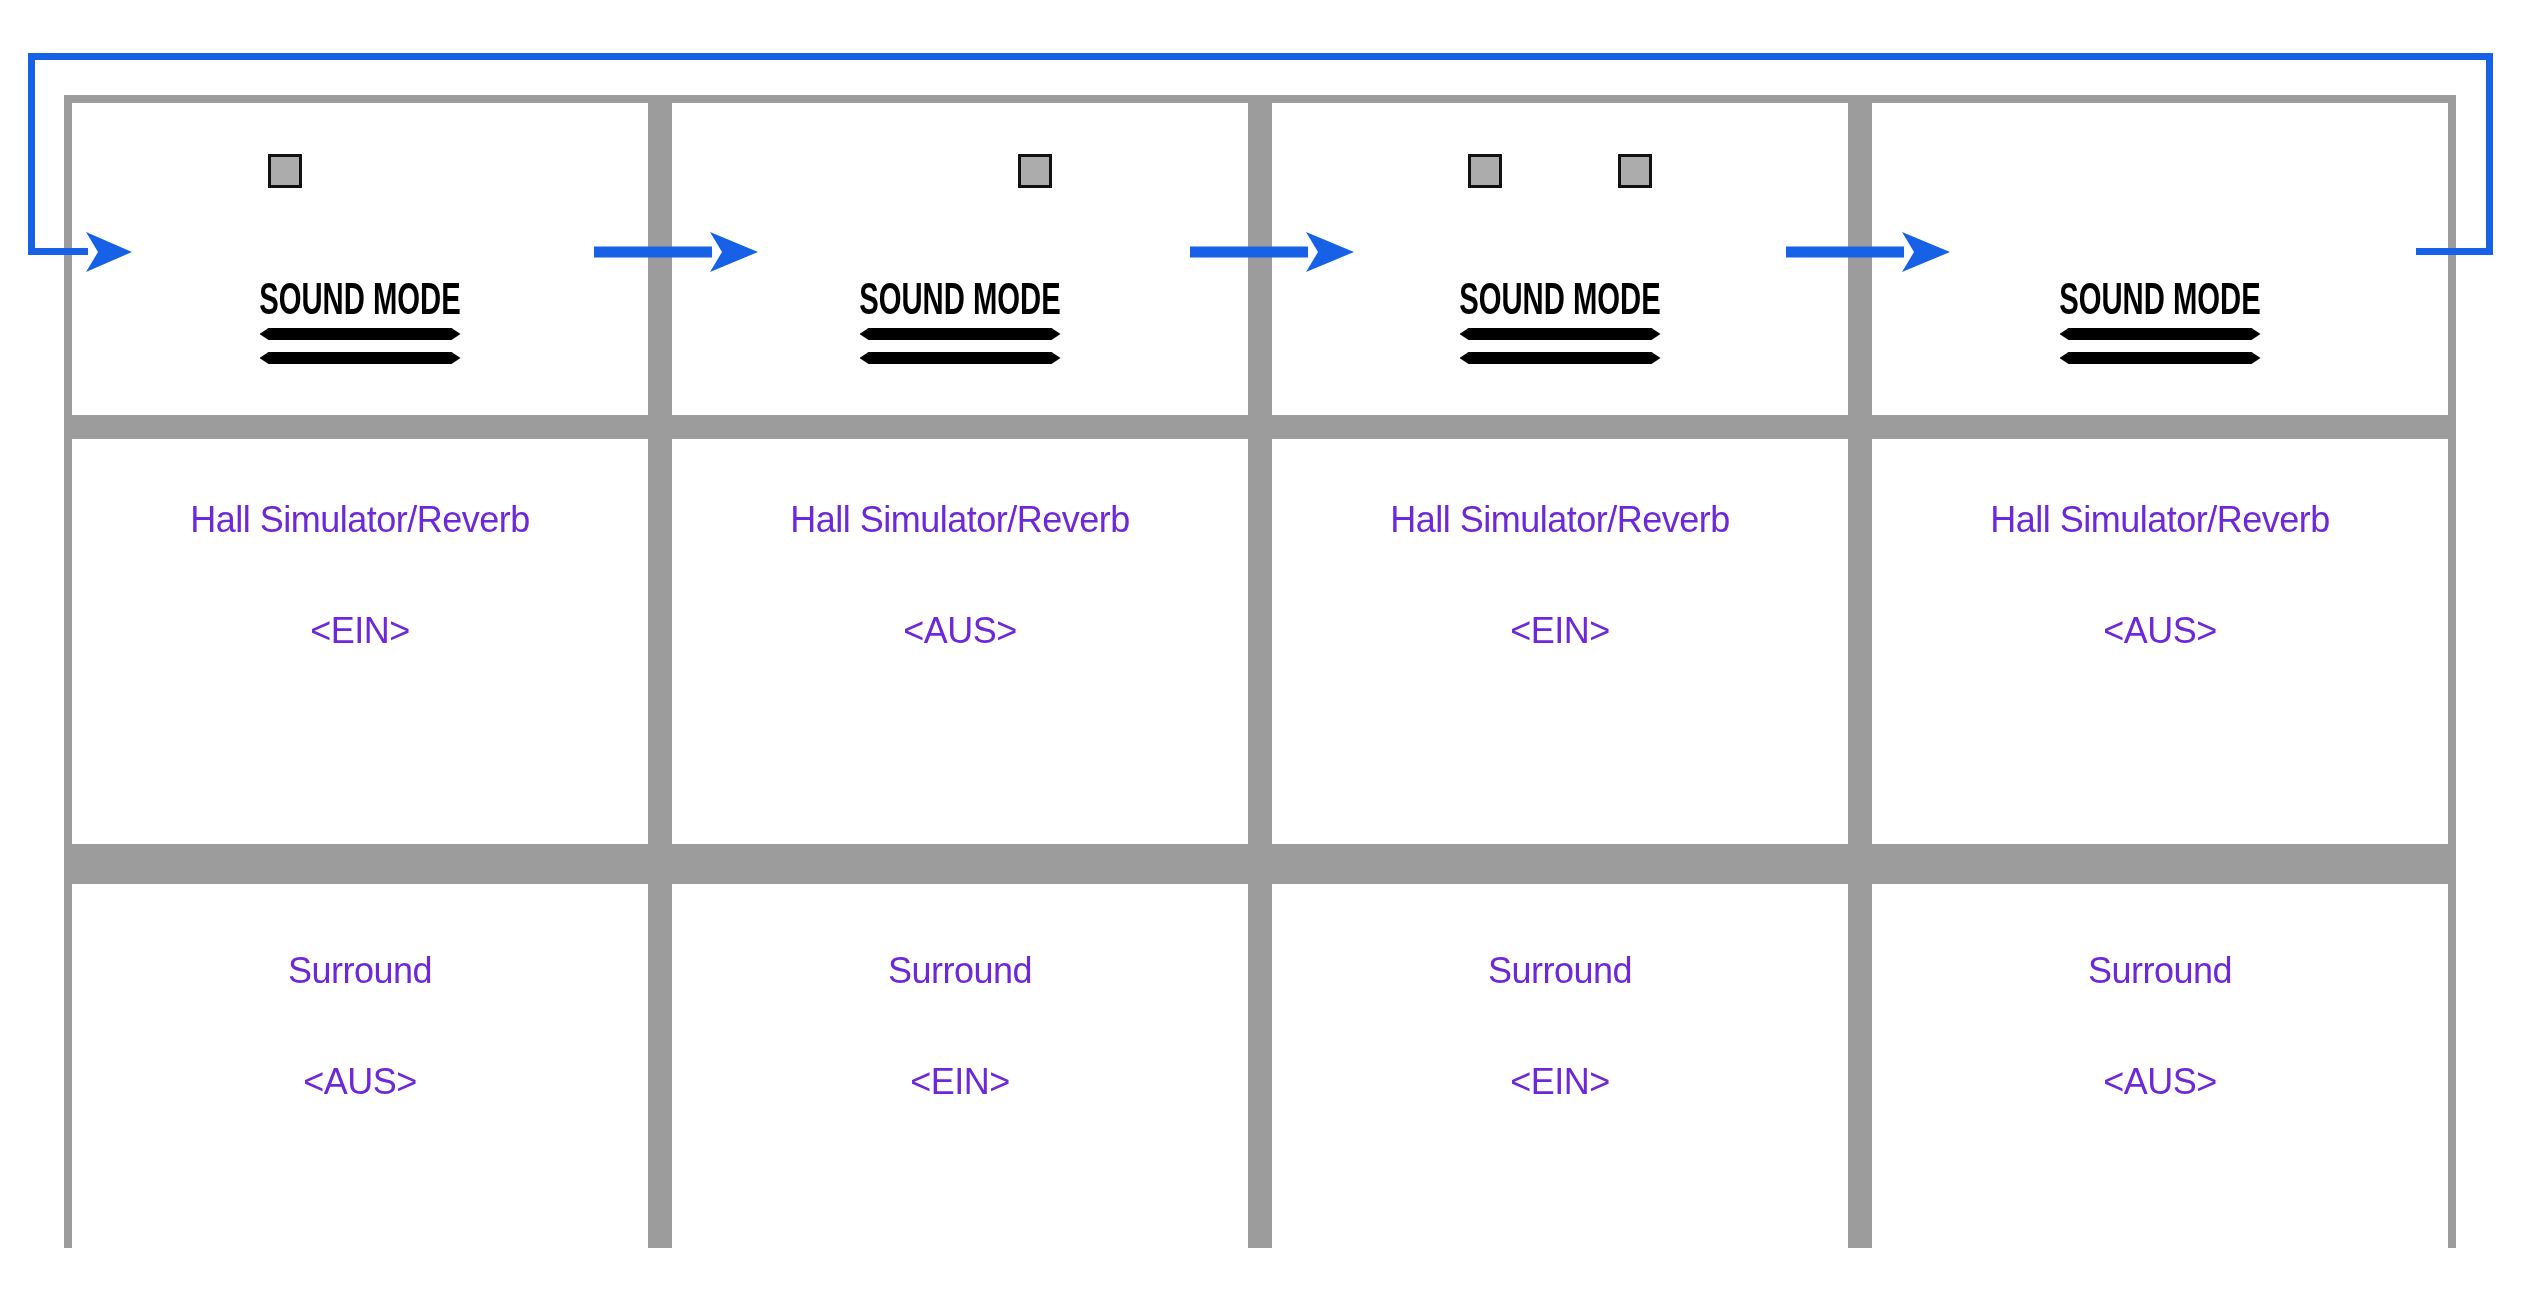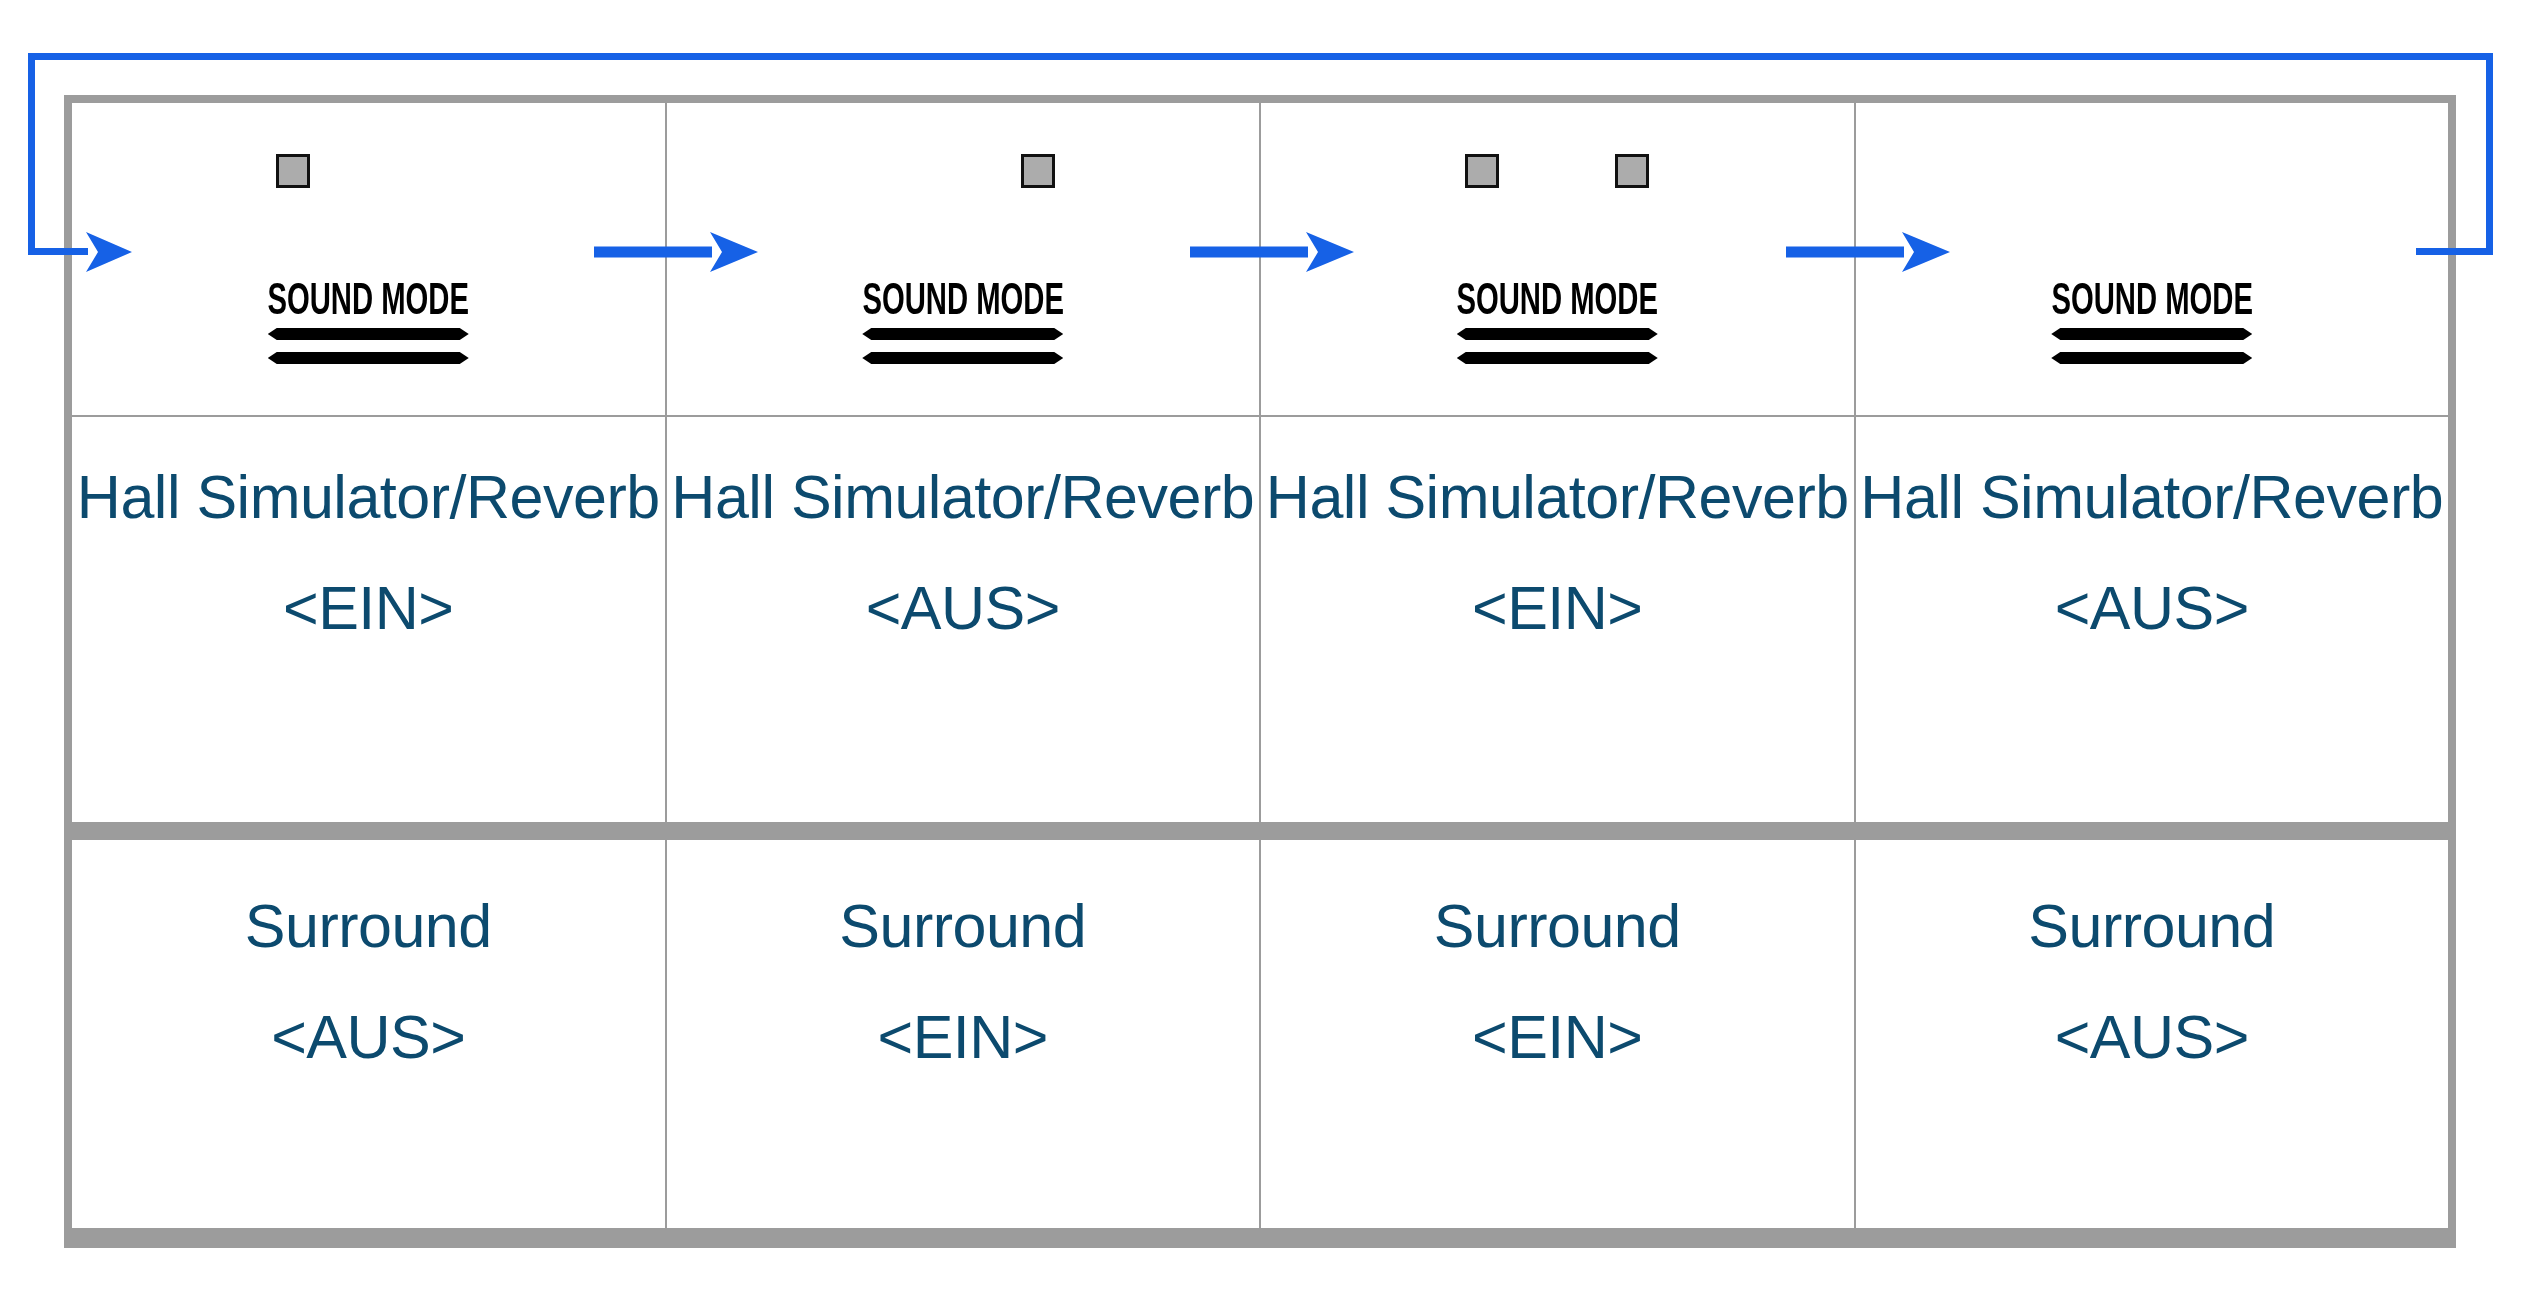--- a/index.html
+++ b/index.html
@@ -6,21 +6,21 @@
   body{
     width:2521px;height:1299px;background:#ffffff;position:relative;overflow:hidden;
     font-family:"Liberation Sans",sans-serif;
   }
   .stage{position:absolute;inset:0;}
   svg.overlay{position:absolute;left:0;top:0;z-index:3;pointer-events:none;}
 
   .panel-table{
     position:absolute;left:64px;top:95px;width:2392px;height:1153px;
     box-sizing:border-box;border:8px solid #9c9c9c;background:#9c9c9c;
-    display:grid;grid-template-columns:repeat(4,1fr);grid-template-rows:312px 405px 404px;gap:2px;
+    display:grid;grid-template-columns:repeat(4,1fr);grid-template-rows:312px 405px 404px;gap:24px;
     z-index:1;
   }
   .cell{background:#ffffff;position:relative;}
 
   
   .led{
     position:absolute;top:51px;width:28px;height:28px;
     background:#acacac;border:3px solid #111111;
   }
   .led.left{left:calc(50% - 75px);transform:translateX(-50%);}
@@ -32,21 +32,21 @@
   }
   .sm-bar{
     width:201px;height:12px;background:#000;margin:7px auto 0;
     clip-path:polygon(9px 0,calc(100% - 9px) 0,100% 50%,calc(100% - 9px) 100%,9px 100%,0 50%);
   }
   .sm-bar + .sm-bar{margin-top:12px;}
 
   
   .state-cell{box-sizing:border-box;text-align:center;padding-top:52px;}
   .state-cell.row3{padding-top:58px;margin-top:16px;}
-  .state-line{font-size:61px;line-height:57px;color:#0c4a6e;letter-spacing:-0.5px;white-space:nowrap;}
+  .state-line{font-size:36px;line-height:57px;color:#6d28d9;letter-spacing:-0.5px;white-space:nowrap;}
   .state-line.first{margin-bottom:54px;}
 </style>
 </head>
 <body>
 
 <div class="stage">
 
   <svg class="overlay" width="2521" height="1299" viewBox="0 0 2521 1299">
 
     <path d="M 2416 251.5 L 2489.5 251.5 L 2489.5 56.5 L 31.5 56.5 L 31.5 251.5 L 88 251.5" fill="none" stroke="#1661e6" stroke-width="7" stroke-linejoin="miter"></path>

